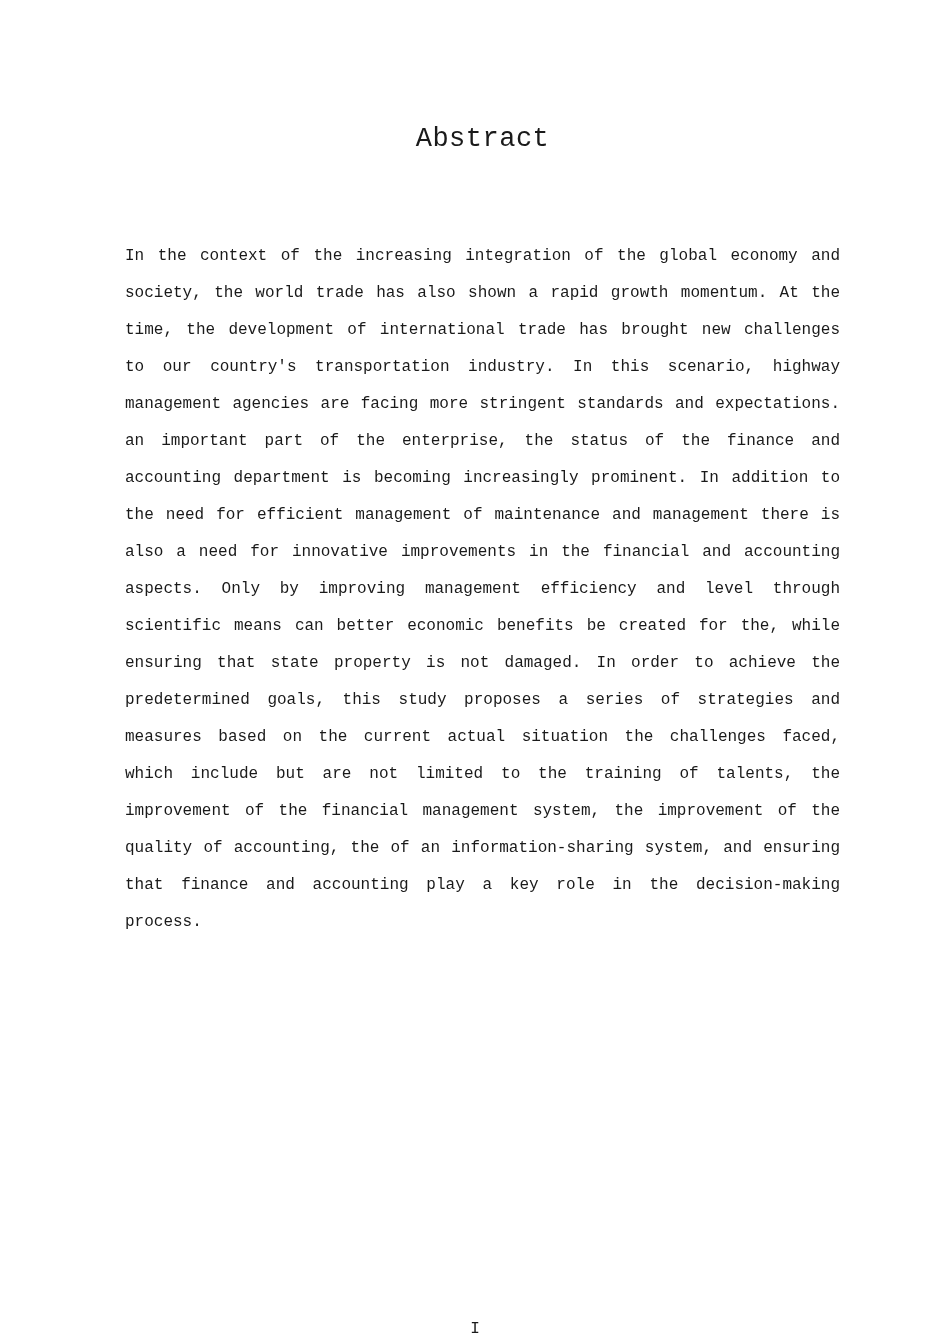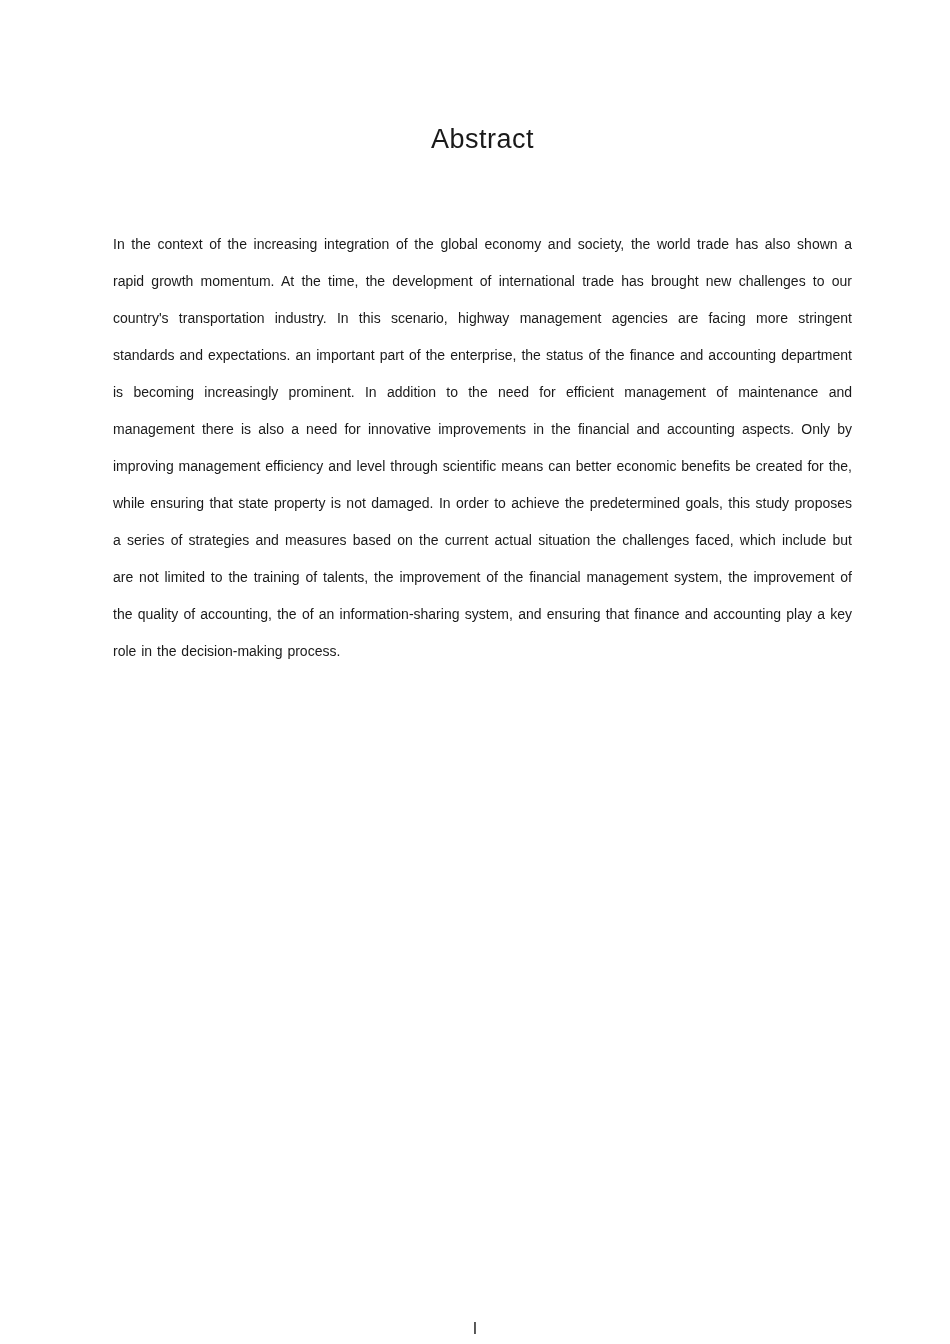--- a/index.html
+++ b/index.html
@@ -7,44 +7,44 @@
     padding: 0;
     background: #ffffff;
   }
   .page {
     position: relative;
     width: 950px;
     height: 1344px;
     margin: 0 auto;
     background: #ffffff;
     color: #1a1a1a;
-    font-family: Liberation Sans, sans-serif;
+    font-family: Liberation Mono, monospace;
     overflow: hidden;
   }
   .doc-title {
     position: absolute;
     top: 124px;
     left: 113px;
     width: 739px;
     margin: 0;
     text-align: center;
     font-size: 27px;
     font-weight: 400;
     letter-spacing: 0.5px;
   }
   .content {
     position: absolute;
     top: 226px;
     left: 113px;
     width: 739px;
   }
   .content p {
-    margin: 0;
+    margin: 12px;
     text-align: justify;
-    font-size: 14px;
+    font-size: 16px;
     line-height: 37px;
     word-spacing: 1px;
   }
   .keywords {
     margin-top: 3px;
   }
   .kw-label {
     font-weight: 700;
   }
   .page-footer {

